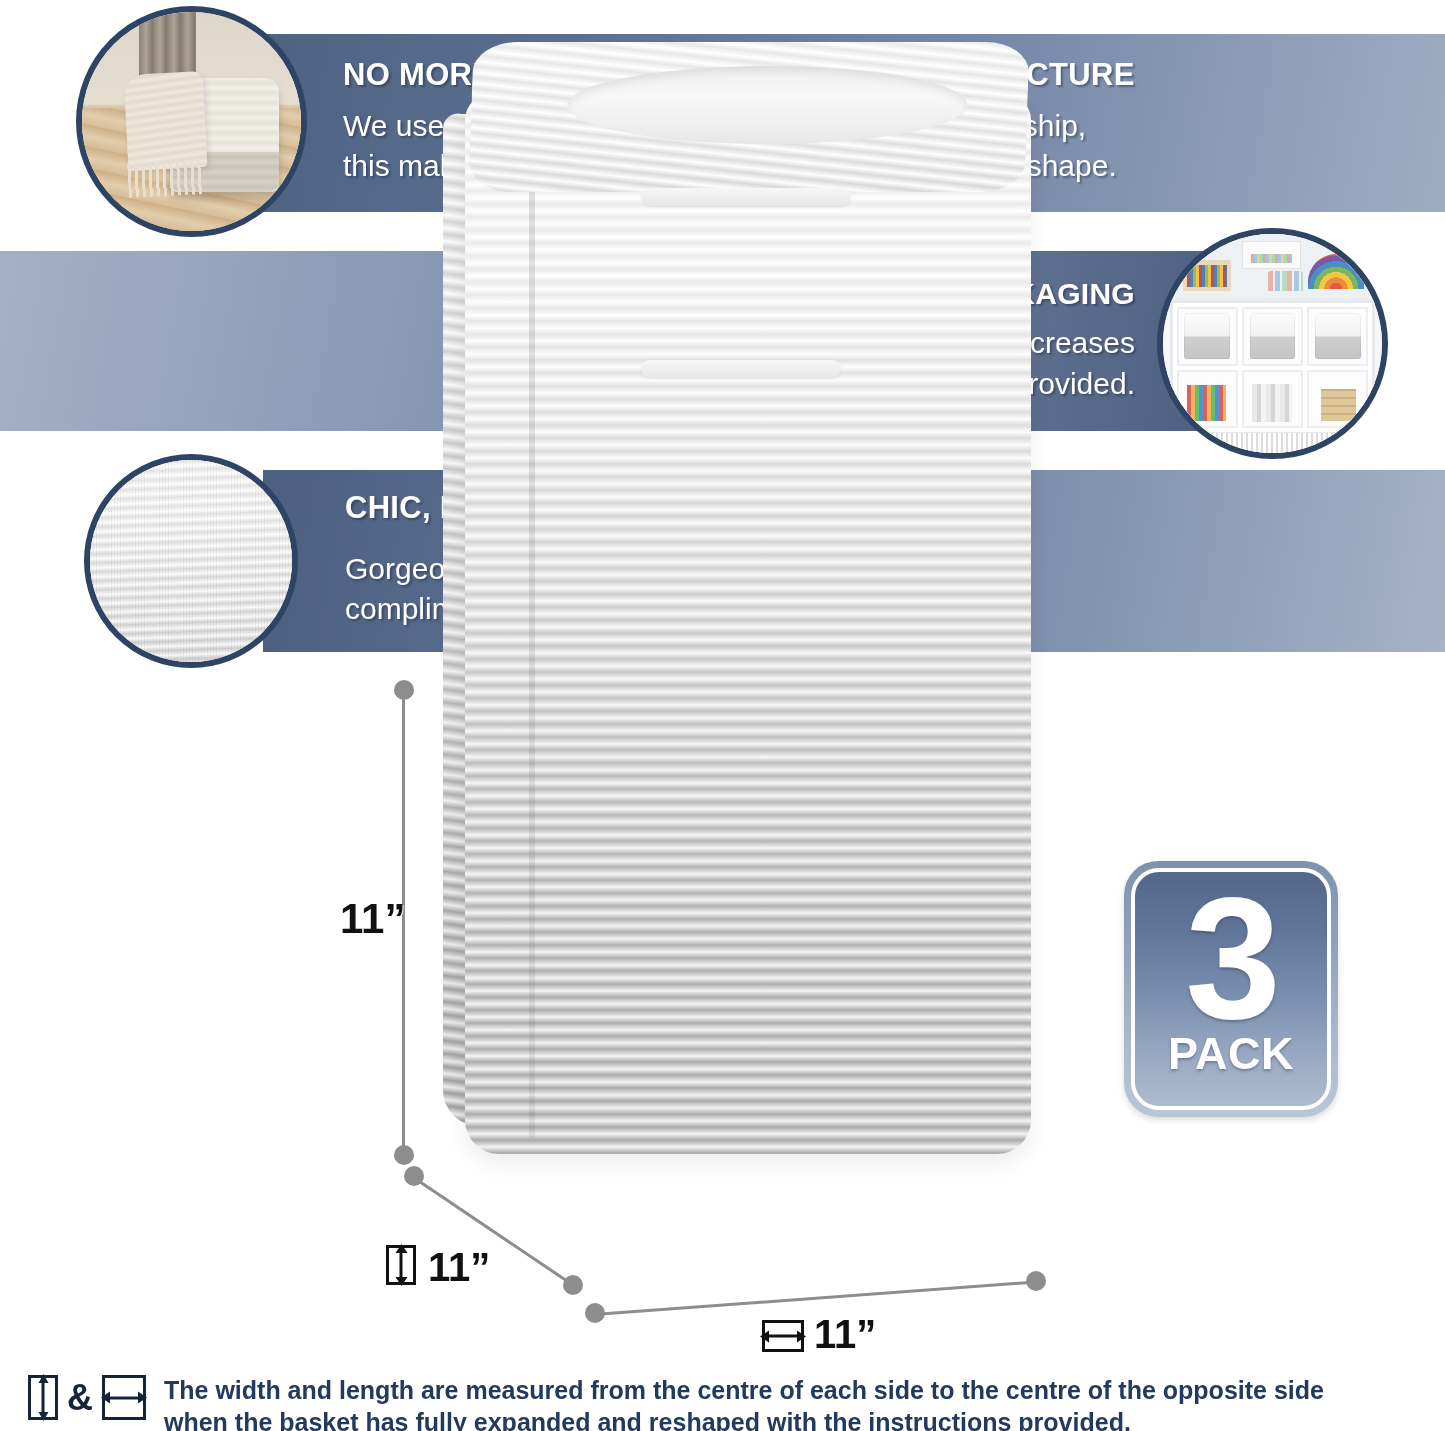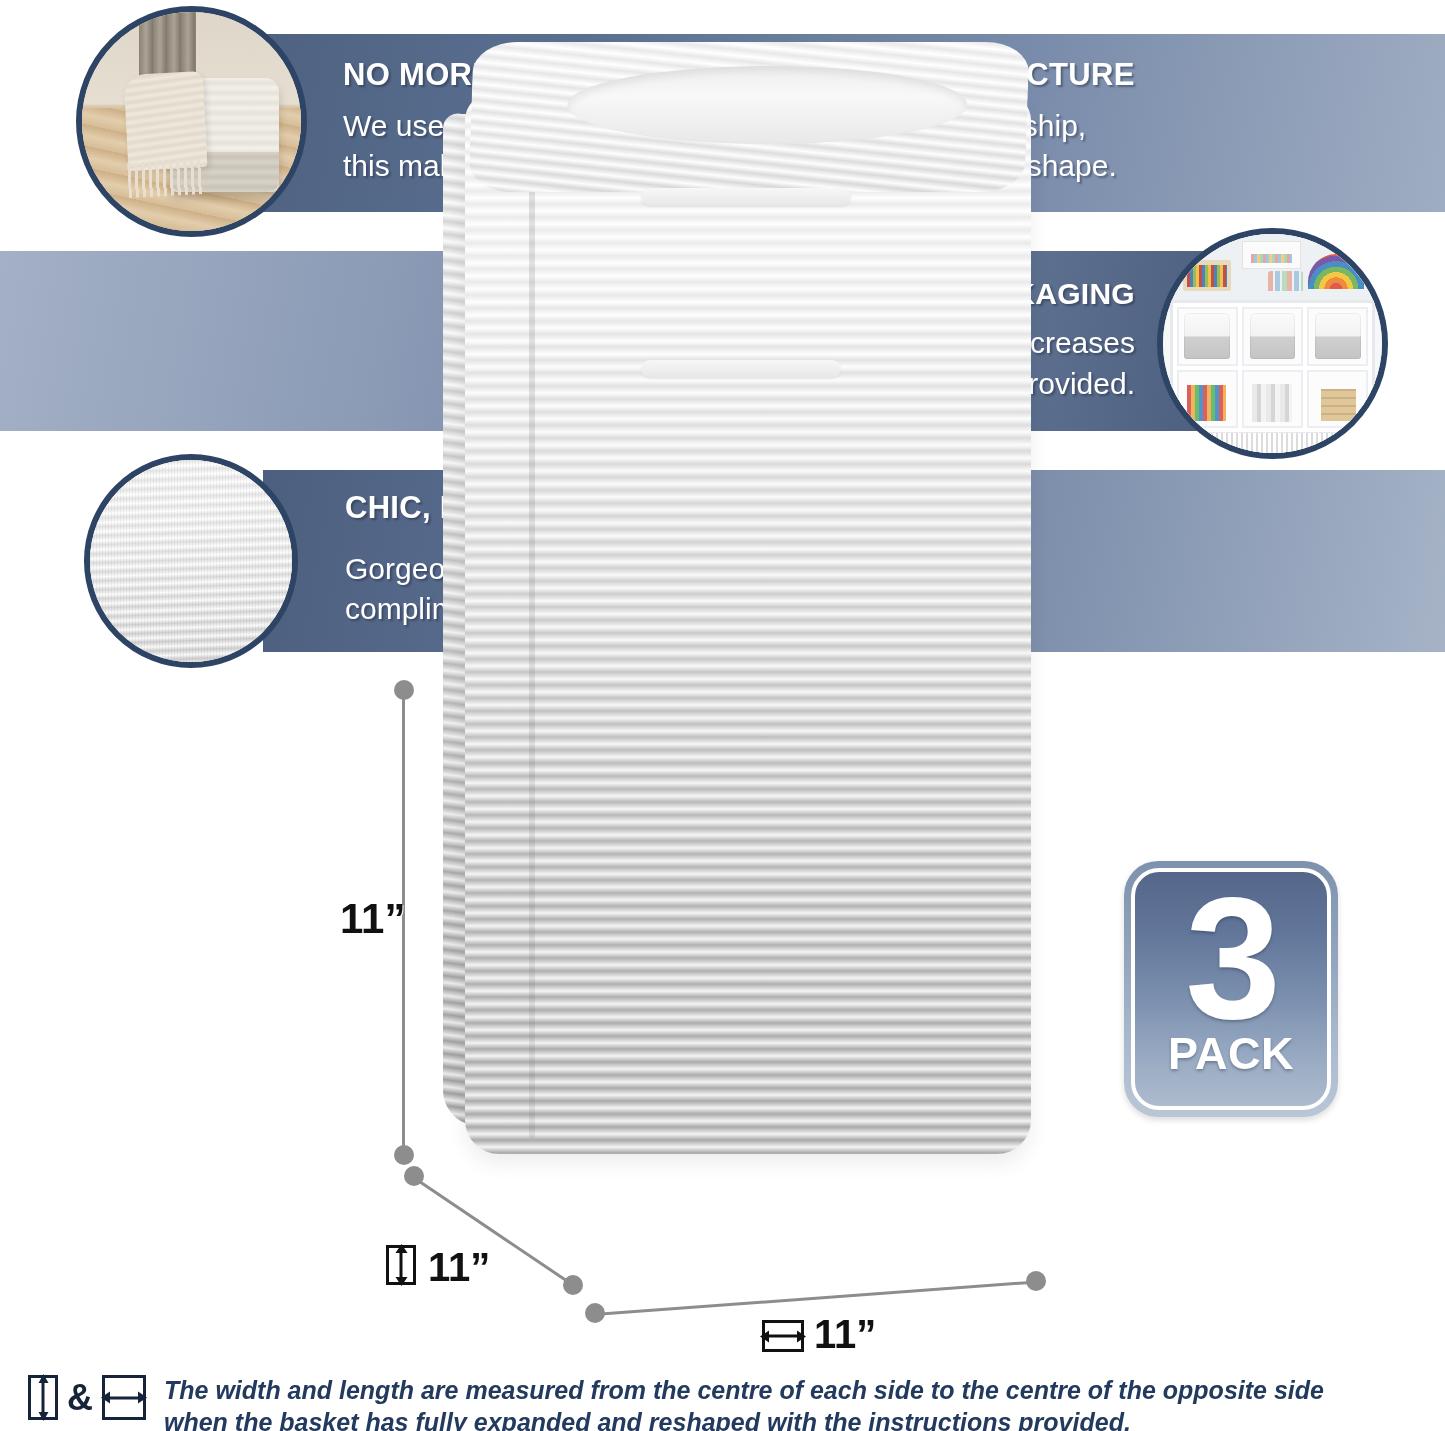--- a/index.html
+++ b/index.html
@@ -353,21 +353,21 @@
     display:flex; align-items:flex-start; gap:12px;
   }
   #footnote-icons { display:flex; align-items:center; gap:9px; margin-top:1px; }
   .fn-box { position:relative; width:30px; height:45px; border:3px solid #16243a; box-sizing:border-box; }
   .fn-box.wide { width:44px; height:45px; }
   #footnote-amp { font-size:36px; font-weight:bold; color:#16243a; line-height:1; }
   #footnote-text {
     color:#223a5e; font-size:25px; line-height:1.28; font-weight:600;
     margin-left:6px;
   }
-  #footnote-text span { display:block; white-space:nowrap;font-style:italic; }
+  #footnote-text span { display:block; white-space:nowrap; }
   .fn-box .arrow-v::before, .fn-box .arrow-v::after { border-left-width:5px; border-right-width:5px; }
   .fn-box .arrow-v { background:#16243a; }
   .fn-box .arrow-v::before { border-bottom-color:#16243a; }
   .fn-box .arrow-v::after { border-top-color:#16243a; }
   .fn-box .arrow-h { background:#16243a; }
   .fn-box .arrow-h::before { border-right-color:#16243a; }
   .fn-box .arrow-h::after { border-left-color:#16243a; }
 </style>
 </head>
 <body>

